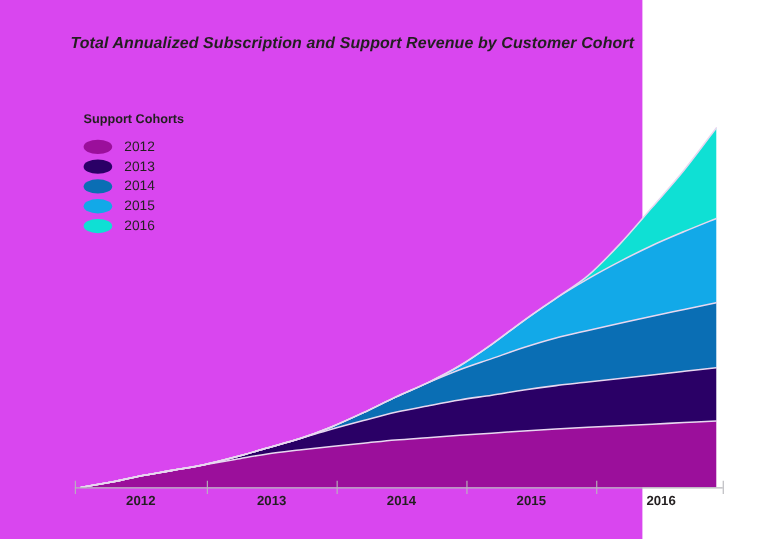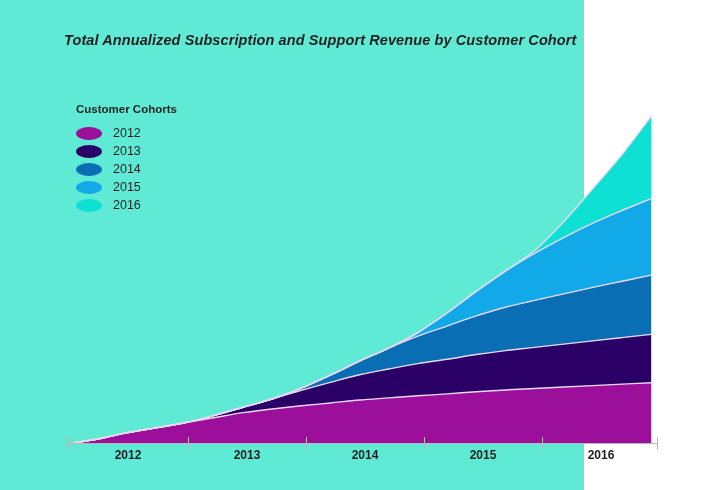--- a/index.html
+++ b/index.html
@@ -11,21 +11,21 @@
     width: 710px;
     height: 490px;
     font-family: "Liberation Sans", sans-serif;
     overflow: hidden;
     position: relative;
   }
   #chart-root {
     position: relative;
     width: 584px;
     height: 490px;
-    background: #5eead4;
+    background: #d946ef;
   }
   #chart-title {
     position: absolute;
     left: 64px;
     top: 32px;
     font-family: "Liberation Sans", sans-serif;
     font-size: 14.5px;
     font-weight: bold;
     font-style: italic;
     color: #231f20;
@@ -77,21 +77,21 @@
   }
 </style>
 </head>
 <body>
 
 <div id="chart-root">
 
   <div id="chart-title">Total Annualized Subscription and Support Revenue by Customer Cohort</div>
 
   <div id="legend">
-    <div id="legend-title">Customer Cohorts</div>
+    <div id="legend-title">Support Cohorts</div>
 
     <div class="legend-row">
       <span class="legend-swatch" id="sw0" style="background: rgb(155, 15, 155);"></span>
       <span class="legend-label">2012</span>
     </div>
     <div class="legend-row">
       <span class="legend-swatch" id="sw1" style="background: rgb(42, 0, 102);"></span>
       <span class="legend-label">2013</span>
     </div>
     <div class="legend-row">

